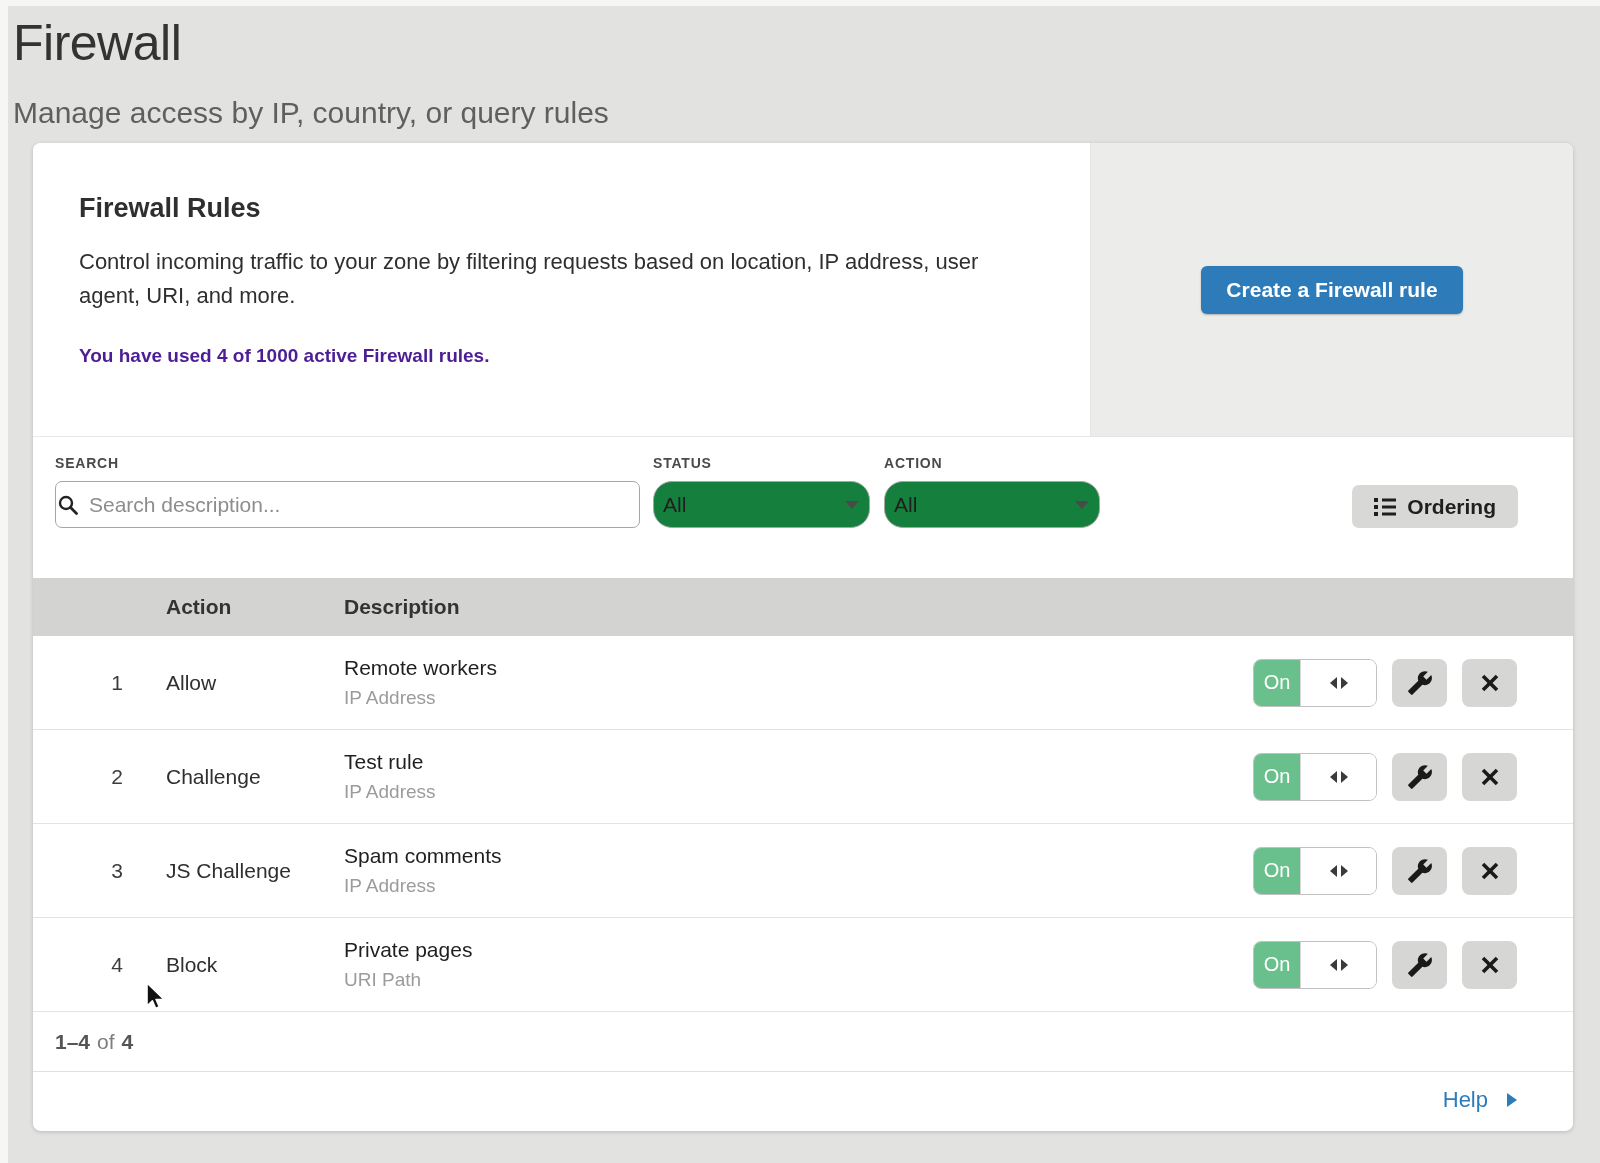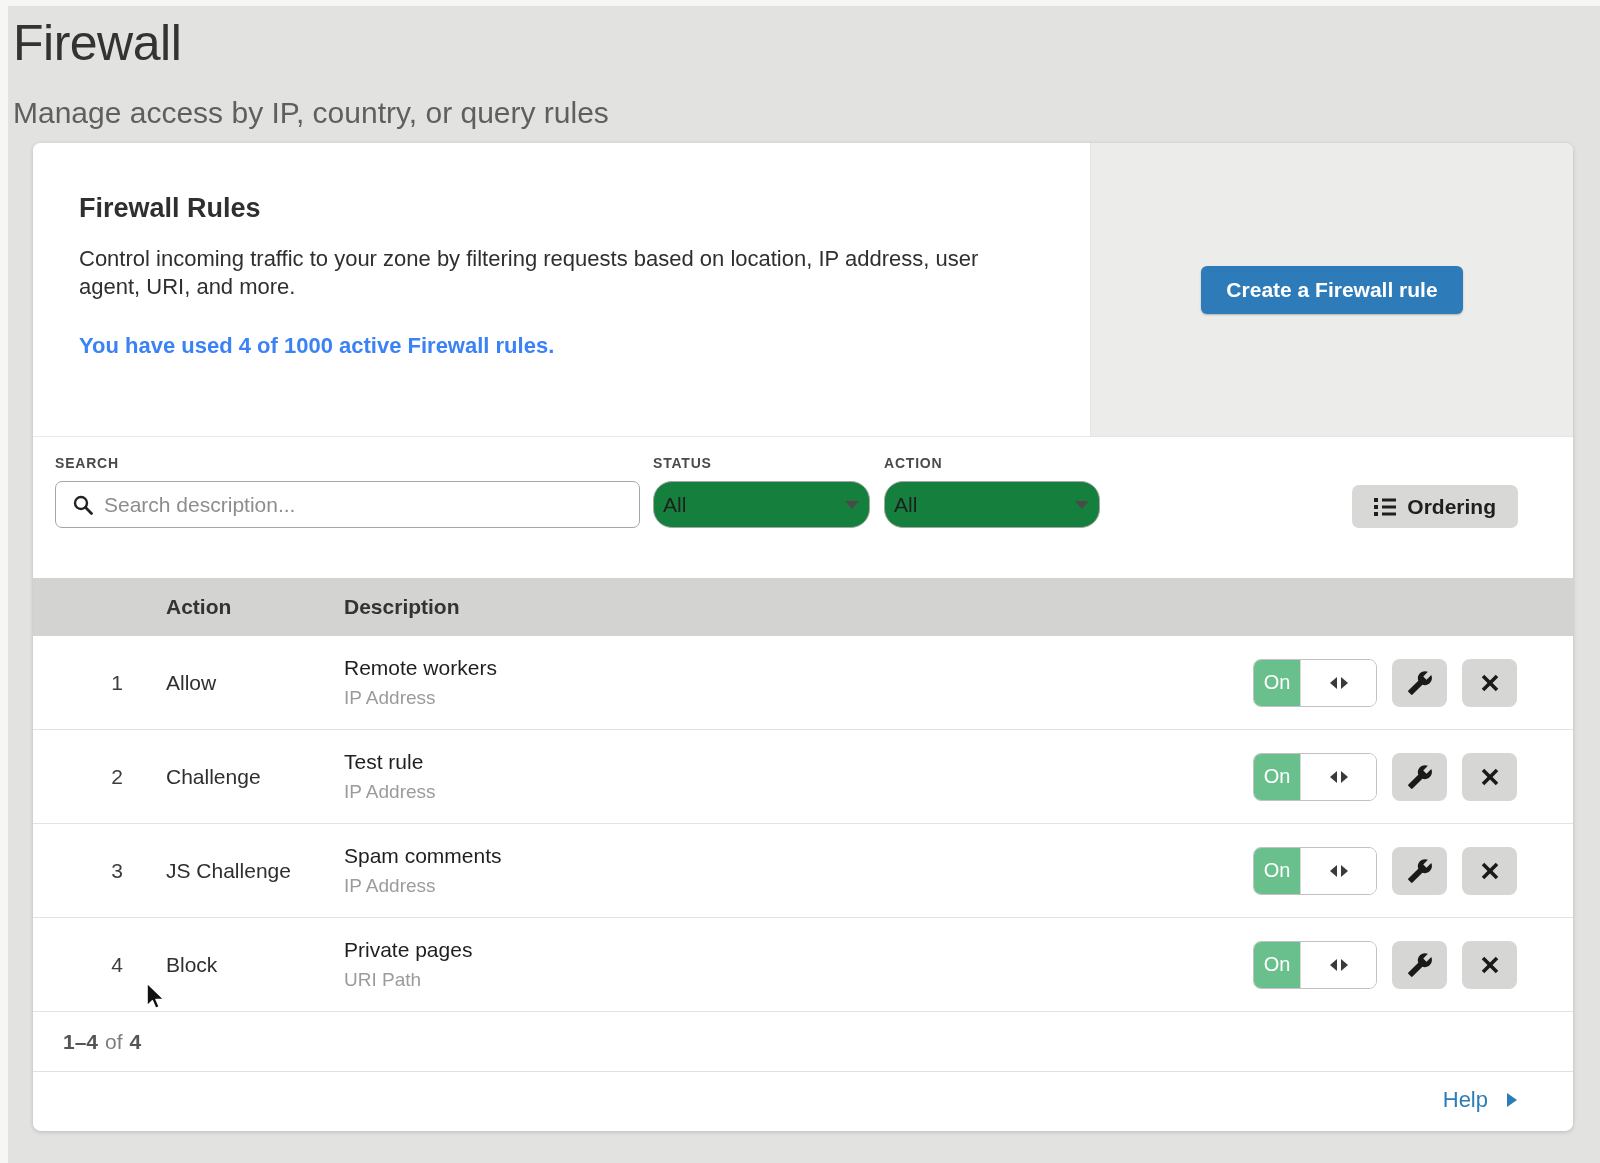--- a/index.html
+++ b/index.html
@@ -31,22 +31,22 @@
   
   .top-section { display: flex; height: 294px; }
   .intro {
     width: 1058px;
     background: #ffffff;
     padding: 50px 40px 0 46px;
     border-right: 1px solid #e4e4e4;
     border-bottom: 1px solid #e9e9e9;
   }
   .intro-heading { font-size: 27px; font-weight: 700; color: #2f2f2f; }
-  .intro-desc { font-size: 22px; line-height: 28px; color: #2f2f2f; margin-top: 21px; max-width: 945px; }
-  .intro-usage { font-size: 22px; font-weight: 700; color: #3b82f6; margin-top: 32px; }
+  .intro-desc { font-size: 22px; line-height: 34px; color: #2f2f2f; margin-top: 21px; max-width: 945px; }
+  .intro-usage { font-size: 19px; font-weight: 700; color: #4c1d95; margin-top: 32px; }
   .cta-panel {
     flex: 1;
     background: #ececeb;
     display: flex; align-items: center; justify-content: center;
     border-bottom: 1px solid #e4e4e4;
   }
   .create-btn {
     background: #2d7cb9;
     color: #ffffff;
     font-family: inherit;
@@ -65,21 +65,21 @@
     font-size: 14px; font-weight: 700; color: #4a4a4a;
     letter-spacing: 0.8px; margin-bottom: 10px;
   }
   .search-group { width: 585px; margin-right: 13px; }
   .status-group { width: 217px; margin-right: 14px; }
   .action-group { width: 216px; }
   .text-input-wrap {
     display: flex; align-items: center;
     height: 47px;
     border: 1px solid #a6a6a6; border-radius: 7px;
-    background: #fff; padding: 0 16px;
+    background: #fff; padding: 0 1px;
   }
   .text-input-wrap svg { flex: 0 0 auto; margin-right: 10px; }
   .text-input {
     border: none; outline: none; flex: 1;
     font-family: inherit; font-size: 21px; color: #2f2f2f;
     background: transparent;
   }
   .text-input::placeholder { color: #8d8d8d; }
   .select-box {
     display: flex; align-items: center; justify-content: space-between;
@@ -147,21 +147,21 @@
   .icon-btn {
     width: 55px; height: 48px;
     background: #d6d6d5;
     border: none; border-radius: 8px;
     display: flex; align-items: center; justify-content: center;
     cursor: pointer;
   }
 
   
   .pagination {
-    height: 60px; padding: 0 30px;
+    height: 60px; padding: 0 22px;
     display: flex; align-items: center;
     border-bottom: 1px solid #e0e0e0;
     font-size: 21px;
     background: #fff;
   }
   .pag-strong { font-weight: 700; color: #555555; }
   .pag-of { color: #7d7d7d; margin: 0 7px; text-align: right; }
   .card-footer {
     height: 56px;
     display: flex; align-items: center; justify-content: flex-end;

